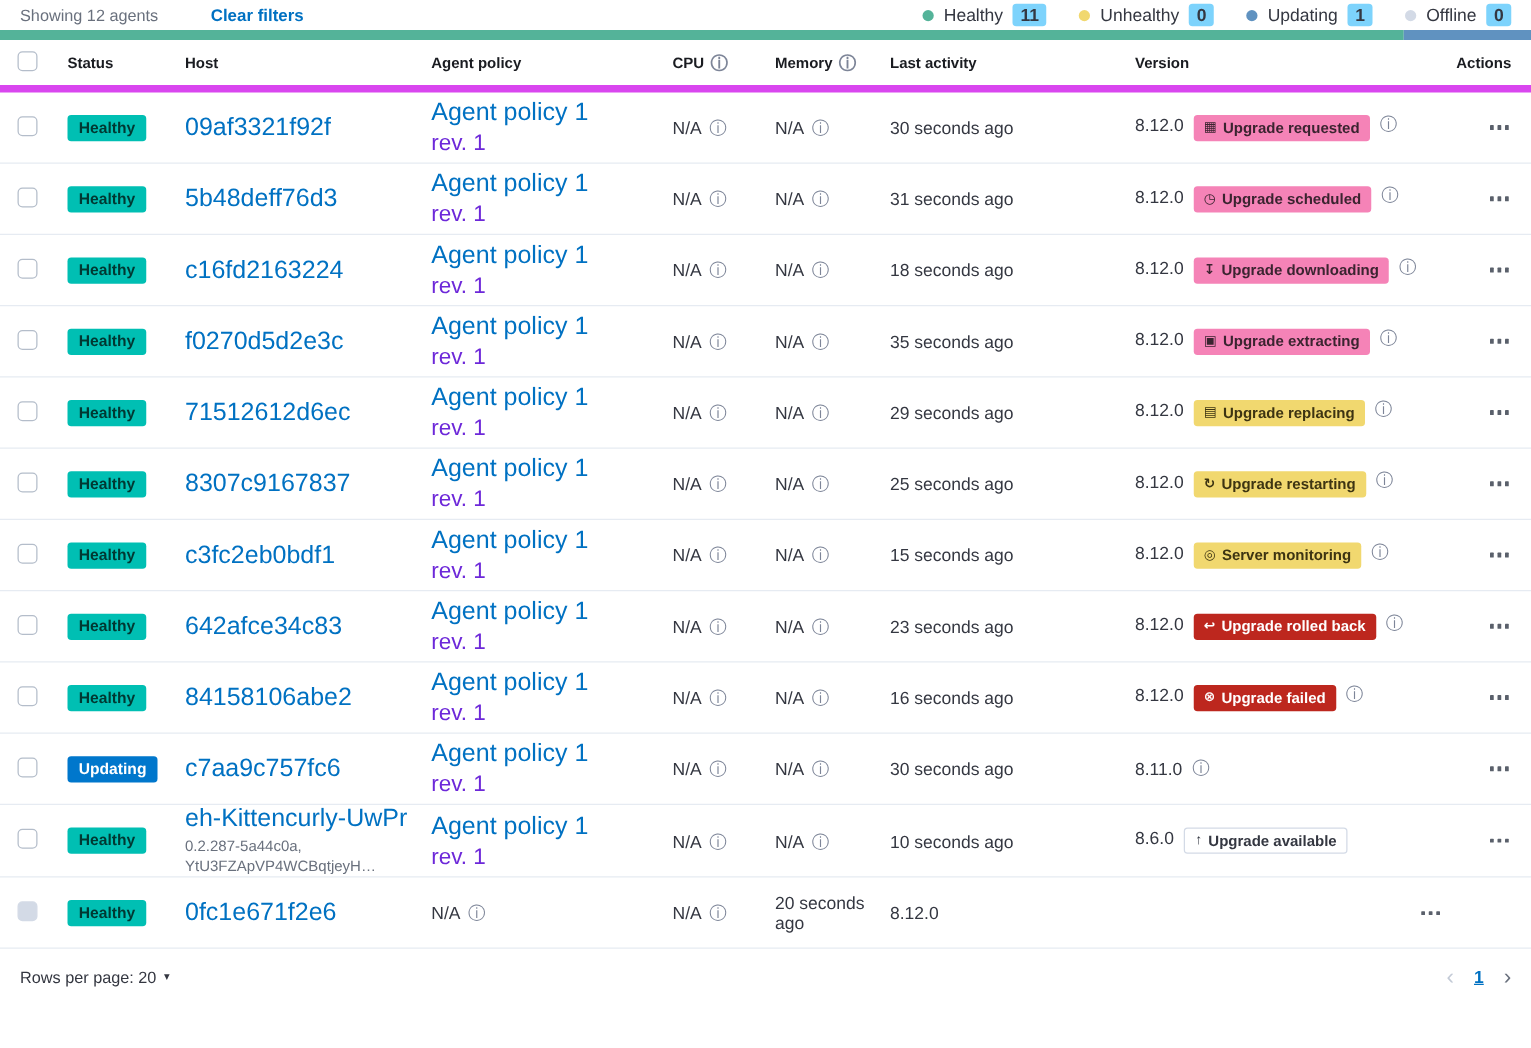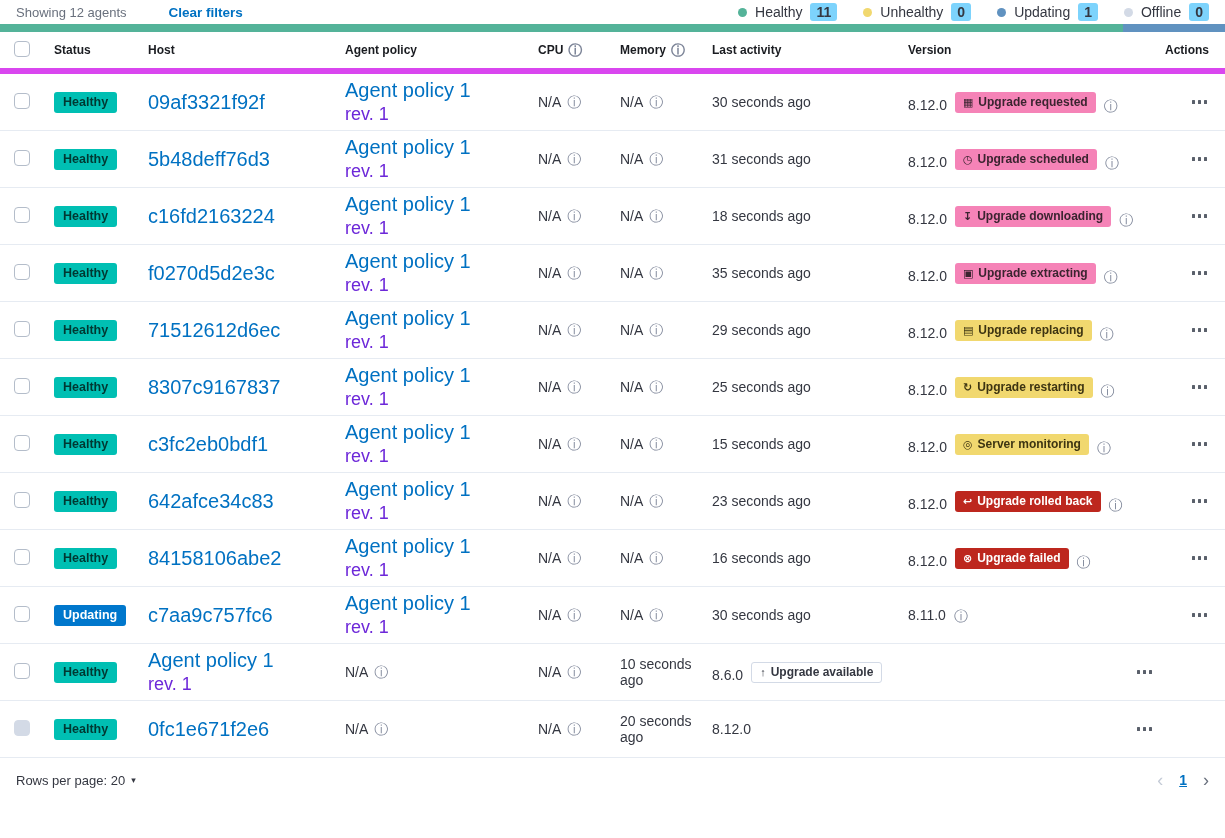--- a/index.html
+++ b/index.html
@@ -58,21 +58,21 @@
   .st-updating { background:#0077CC; color:#fff; }
 
   .host-cell, .policy-cell { display:flex; flex-direction:column; justify-content:center; gap:2px; padding-right:10px; }
   .host-link, .policy-link { color:#0071C2; font-size:20px; font-weight:500; }
   .host-sub { color:#69707D; font-size:12px; line-height:1.35; white-space:pre-line; }
   .rev { color:#6d28d9; font-size:18px; }
   .policy-line { display:flex; align-items:center; gap:6px; }
 
   .na-cell { display:flex; align-items:center; gap:6px; }
 
-  .version-cell { display:flex; align-items:flex-end; gap:8px; }
+  .version-cell { display:flex; align-items:flex-start; gap:8px; }
   .upgrade-badge {
     display:inline-flex; align-items:center; gap:5px; height:21px; padding:0 8px;
     border-radius:3px; font-size:12px; font-weight:600; white-space:nowrap;
   }
   .badge-icon { font-size:11px; line-height:1; }
   .b-pink    { background:#F583B7; color:#3b2430; }
   .b-warning { background:#F1D86F; color:#3d3412; }
   .b-danger  { background:#BD271E; color:#fff; }
   .b-outline { background:#fff; border:1px solid #D3DAE6; color:#343741; }
 
@@ -540,20 +540,25 @@
       <span class="boxes">
           <span></span>
           <span></span>
           <span></span>
         </span>
     </div>
   </div>
     <div class="grid-row row">
     <div><span class="checkbox"></span></div>
     <div><span class="status-badge st-healthy" data-bind="table.rows.10.status_label">Healthy</span></div>
+    <div class="host-cell">
+      <a class="host-link" data-bind="table.rows.10.host">eh-Kittencurly-UwPr</a>
+      <div class="host-sub" data-bind="table.rows.10.host_sub">0.2.287-5a44c0a,
+YtU3FZApVP4WCBqtjeyH…</div>
+    </div>
     <div class="policy-cell">
       <span class="policy-line">
         <a class="policy-link" data-bind="table.rows.10.policy_name">Agent policy 1</a>
 
       </span>
       <div class="rev" data-bind="table.rows.10.policy_rev">rev. 1</div>
     </div>
     <div class="na-cell">
         <span data-bind="table.rows.10.cpu">N/A</span>
         <span class="info-icon">ⓘ</span>

